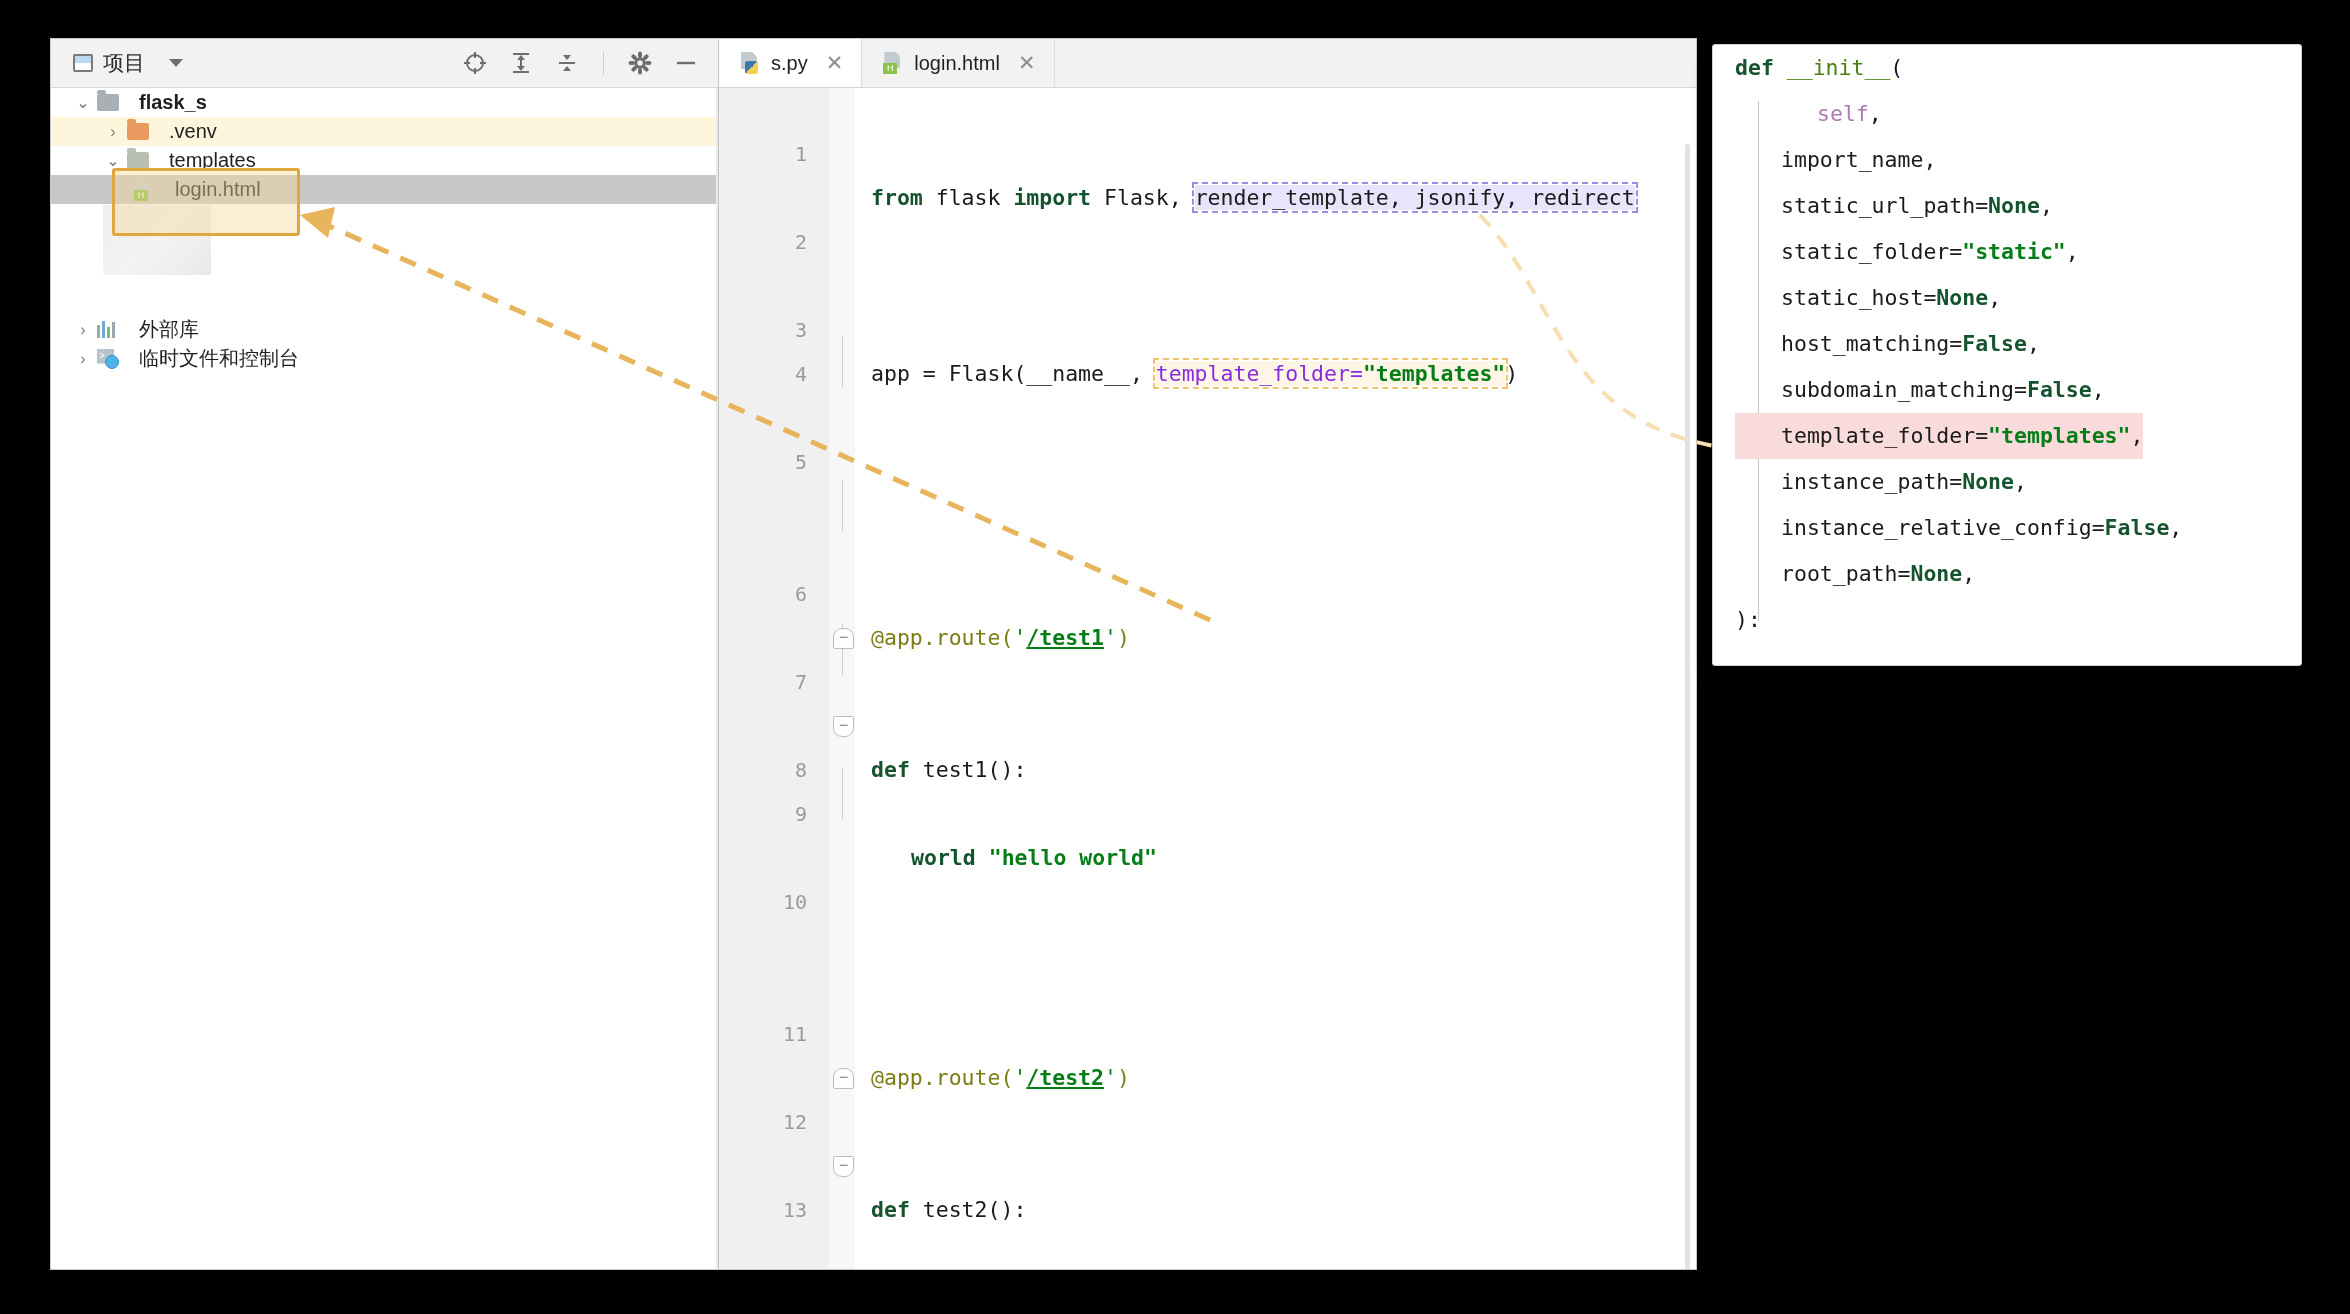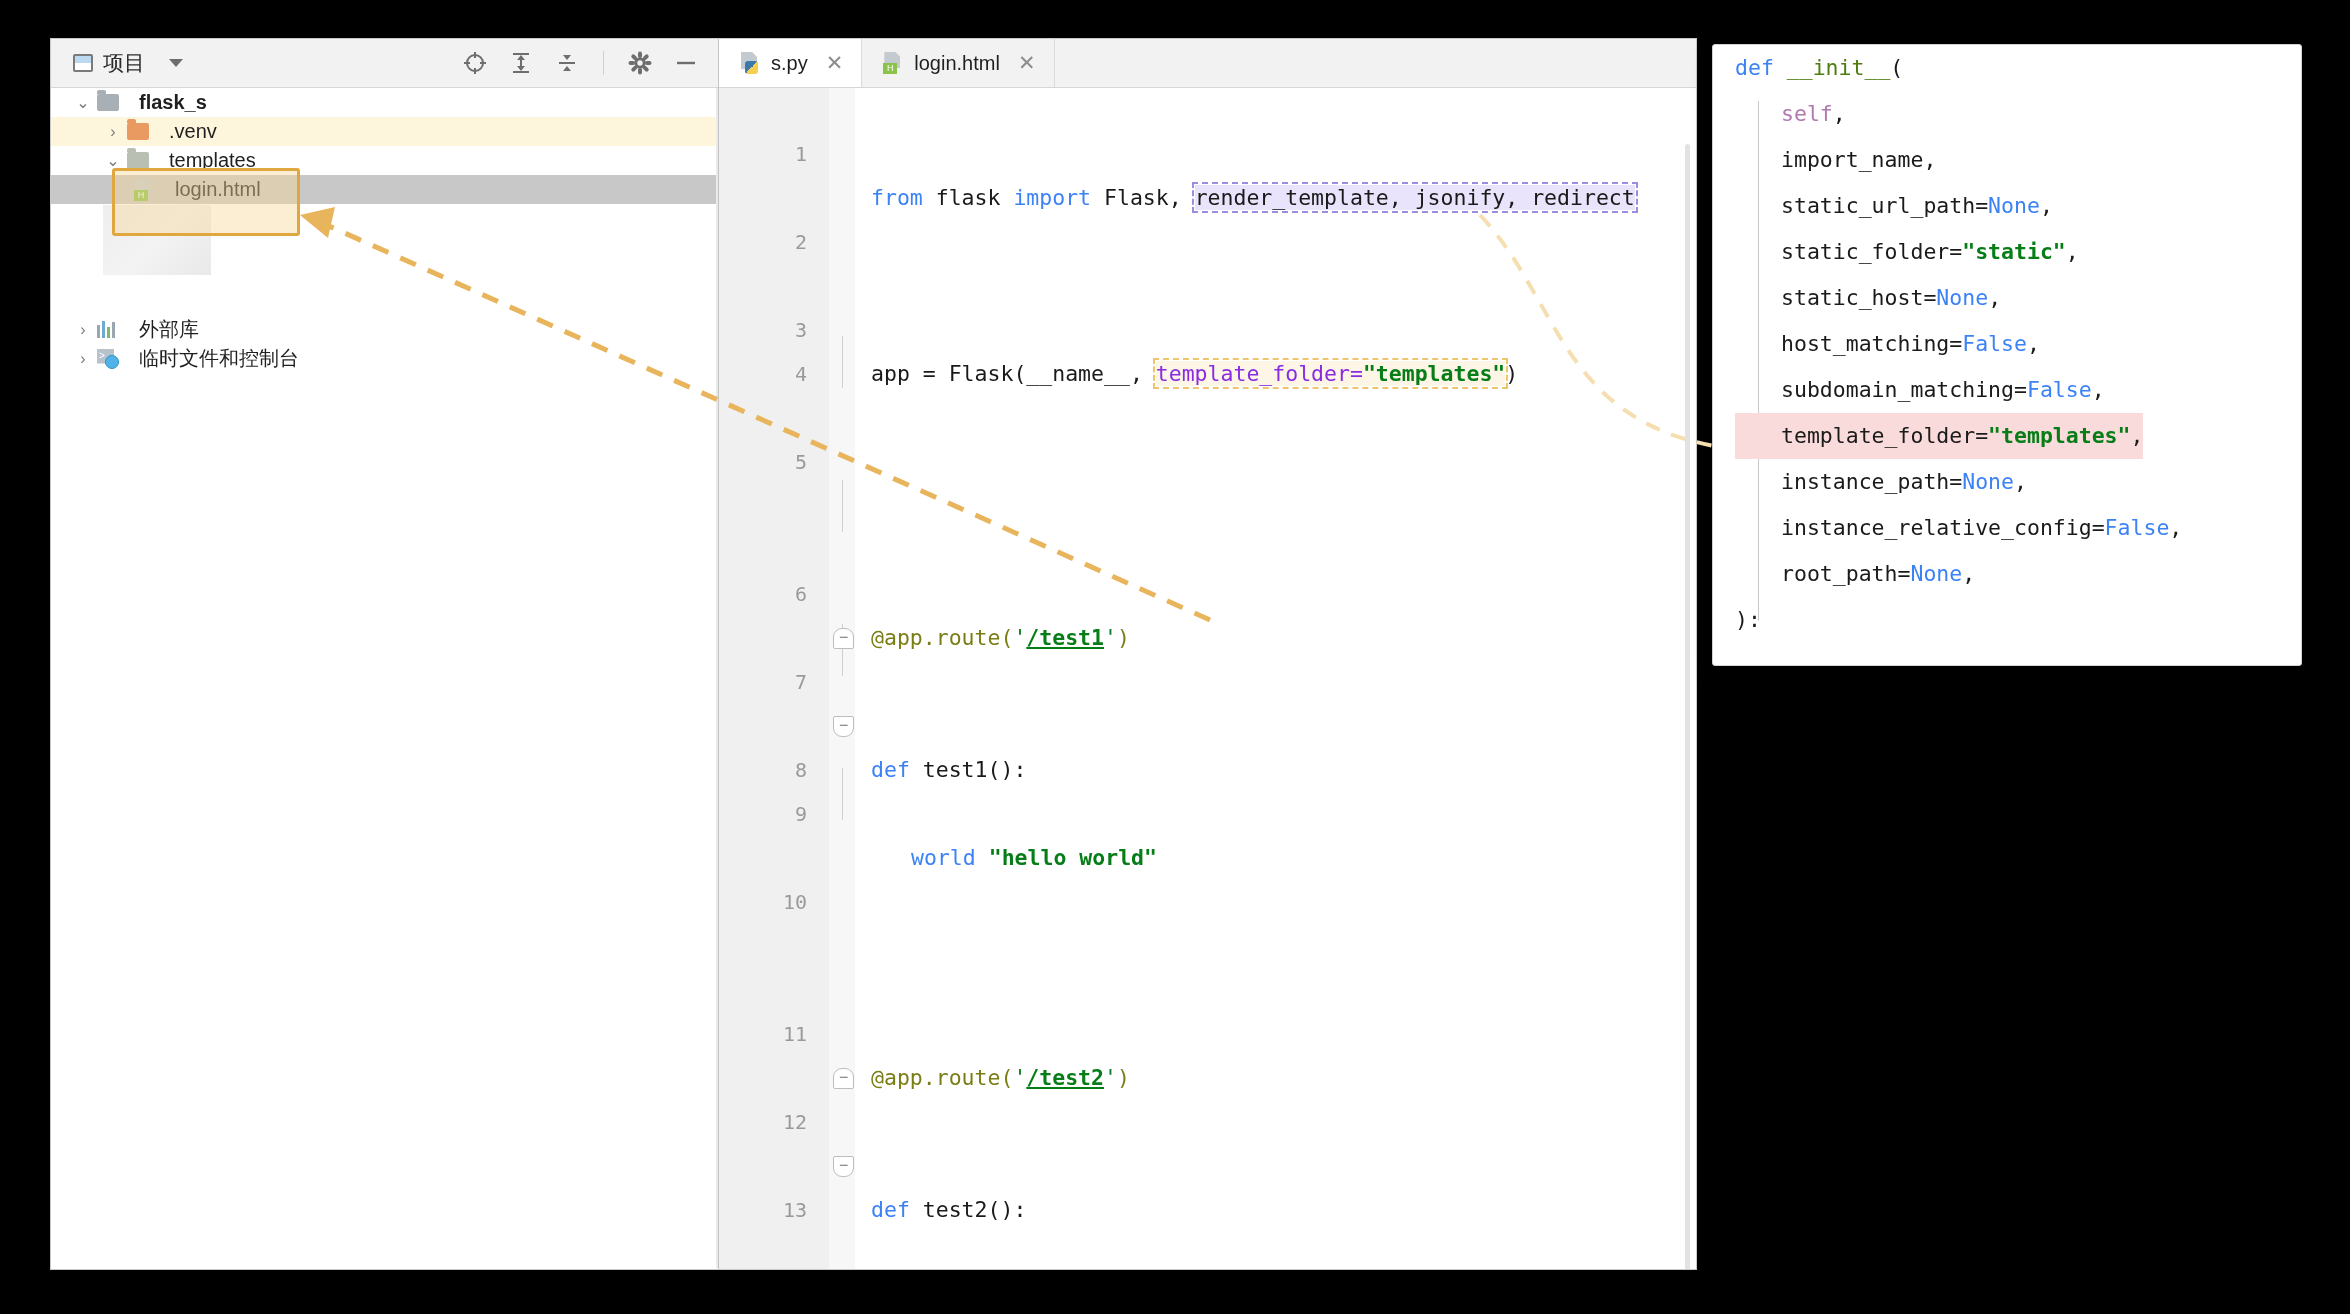--- a/index.html
+++ b/index.html
@@ -94,29 +94,29 @@
   #code-area{position:absolute;left:0;top:49px;right:0;bottom:0;background:#ffffff;overflow:hidden;}
   #gutter{position:absolute;left:0;top:0;width:110px;height:100%;background:#f0f0f0;border-right:1px solid #d9d9d9;}
   #fold-col{position:absolute;left:110px;top:0;width:26px;height:100%;background:#f7f7f7;}
 
   .cline{position:relative;height:44px;line-height:44px;white-space:pre;
      font-family:"DejaVu Sans Mono","Liberation Mono",monospace;font-size:21.5px;}
   .lnum{position:absolute;left:0;width:88px;text-align:right;color:#9a9a9a;font-size:20px;
      font-family:"DejaVu Sans Mono","Liberation Mono",monospace;}
   .ctext{position:absolute;left:152px;color:#1a1a1a;}
 
-  .k{color:#3b82f6;font-weight:normal;}
+  .k{color:#14532d;font-weight:bold;}
   .str{color:#067d17;font-weight:bold;}
   .strp{color:#067d17;}
   .deco{color:#7a7d14;}
   .fn{color:#1a1a1a;}
   .param{color:#8a2be2;}
   .link{color:#067d17;font-weight:bold;text-decoration:underline;}
   .pink{color:#4d7c0f;}
-  .selfc{color:#b07ab0;}
+  .selfc{color:#b07ab0;margin-left:36px;}
 
   .hl-purple{background:#e9e4fb;outline:2px dashed #9a8ee0;outline-offset:1px;}
   .hl-cream{background:#fdf6e7;outline:2px dashed #f0c36d;outline-offset:1px;}
   .hl-pinkbg{background:#fadbdb;}
 
   .fold-minus{position:absolute;left:114px;width:19px;height:19px;border:1px solid #bdbdbd;background:#fff;
      color:#8a8a8a;font-size:15px;line-height:17px;text-align:center;border-radius:2px;}
   .fold-cap{position:absolute;left:114px;width:19px;height:19px;border:1px solid #bdbdbd;background:#fff;
      border-radius:9px 9px 2px 2px;color:#8a8a8a;font-size:15px;line-height:17px;text-align:center;}
   .fold-bar{position:absolute;left:123px;width:1px;background:#cfcfcf;}

